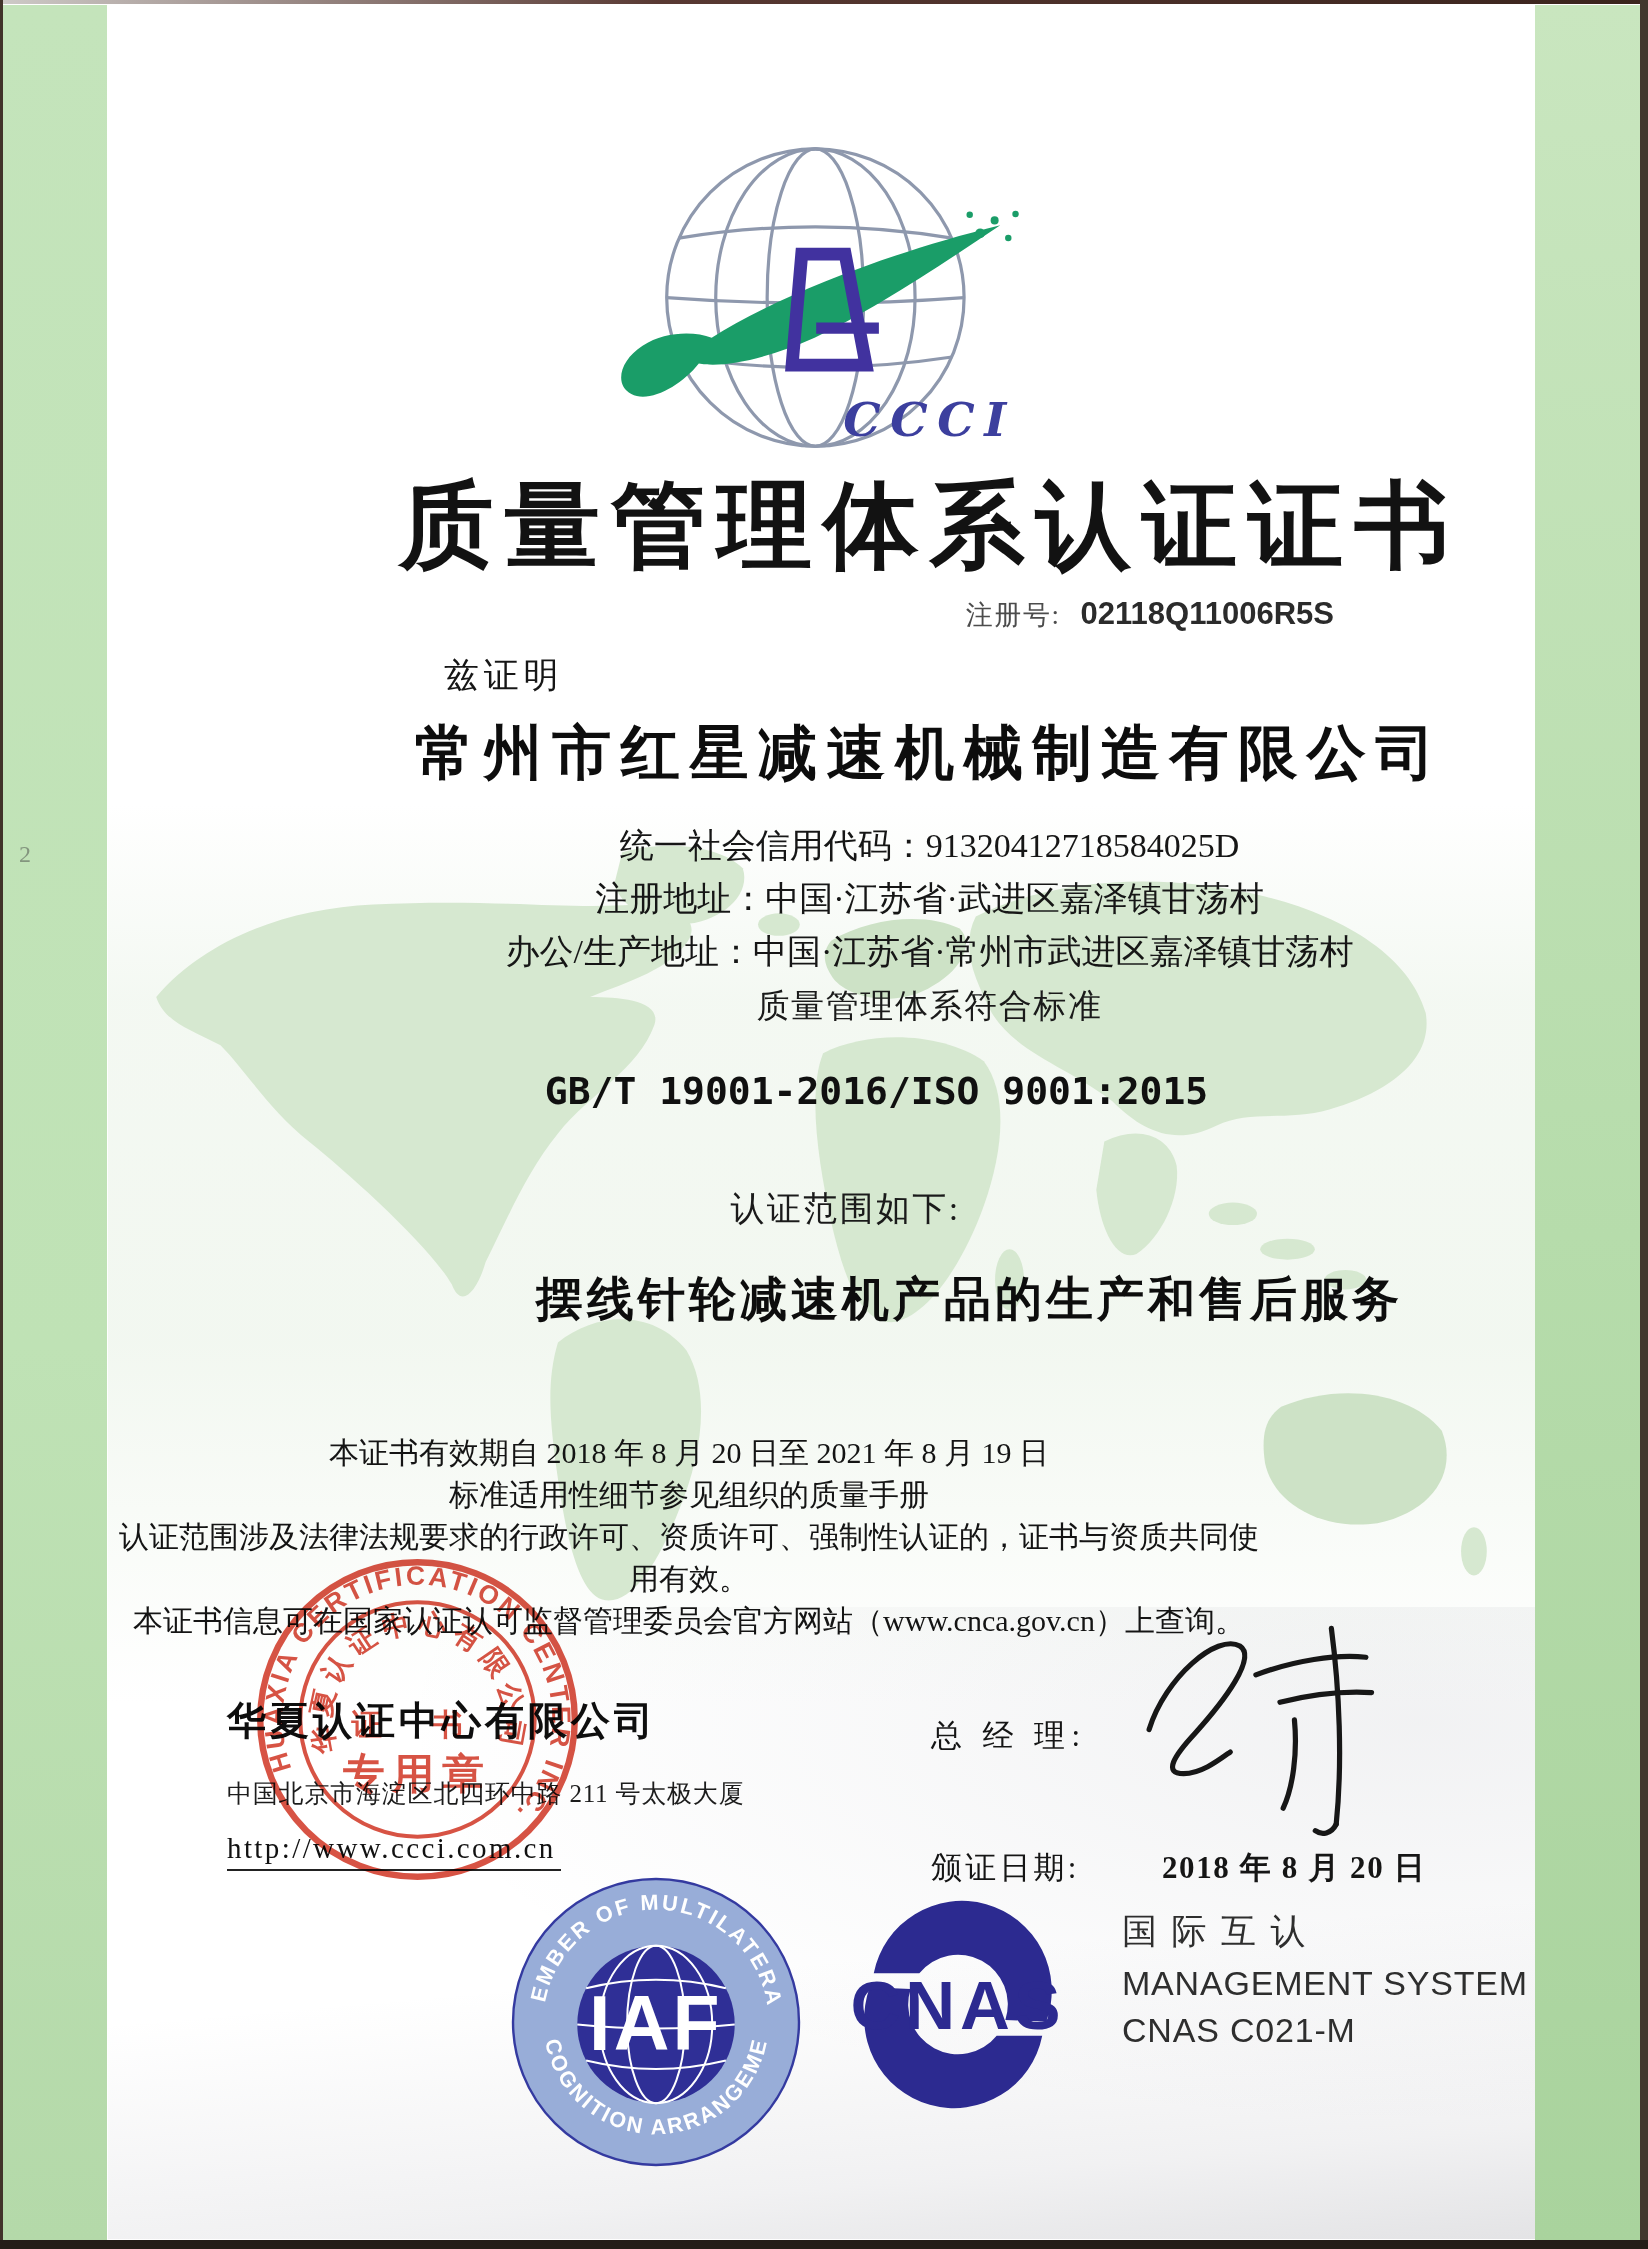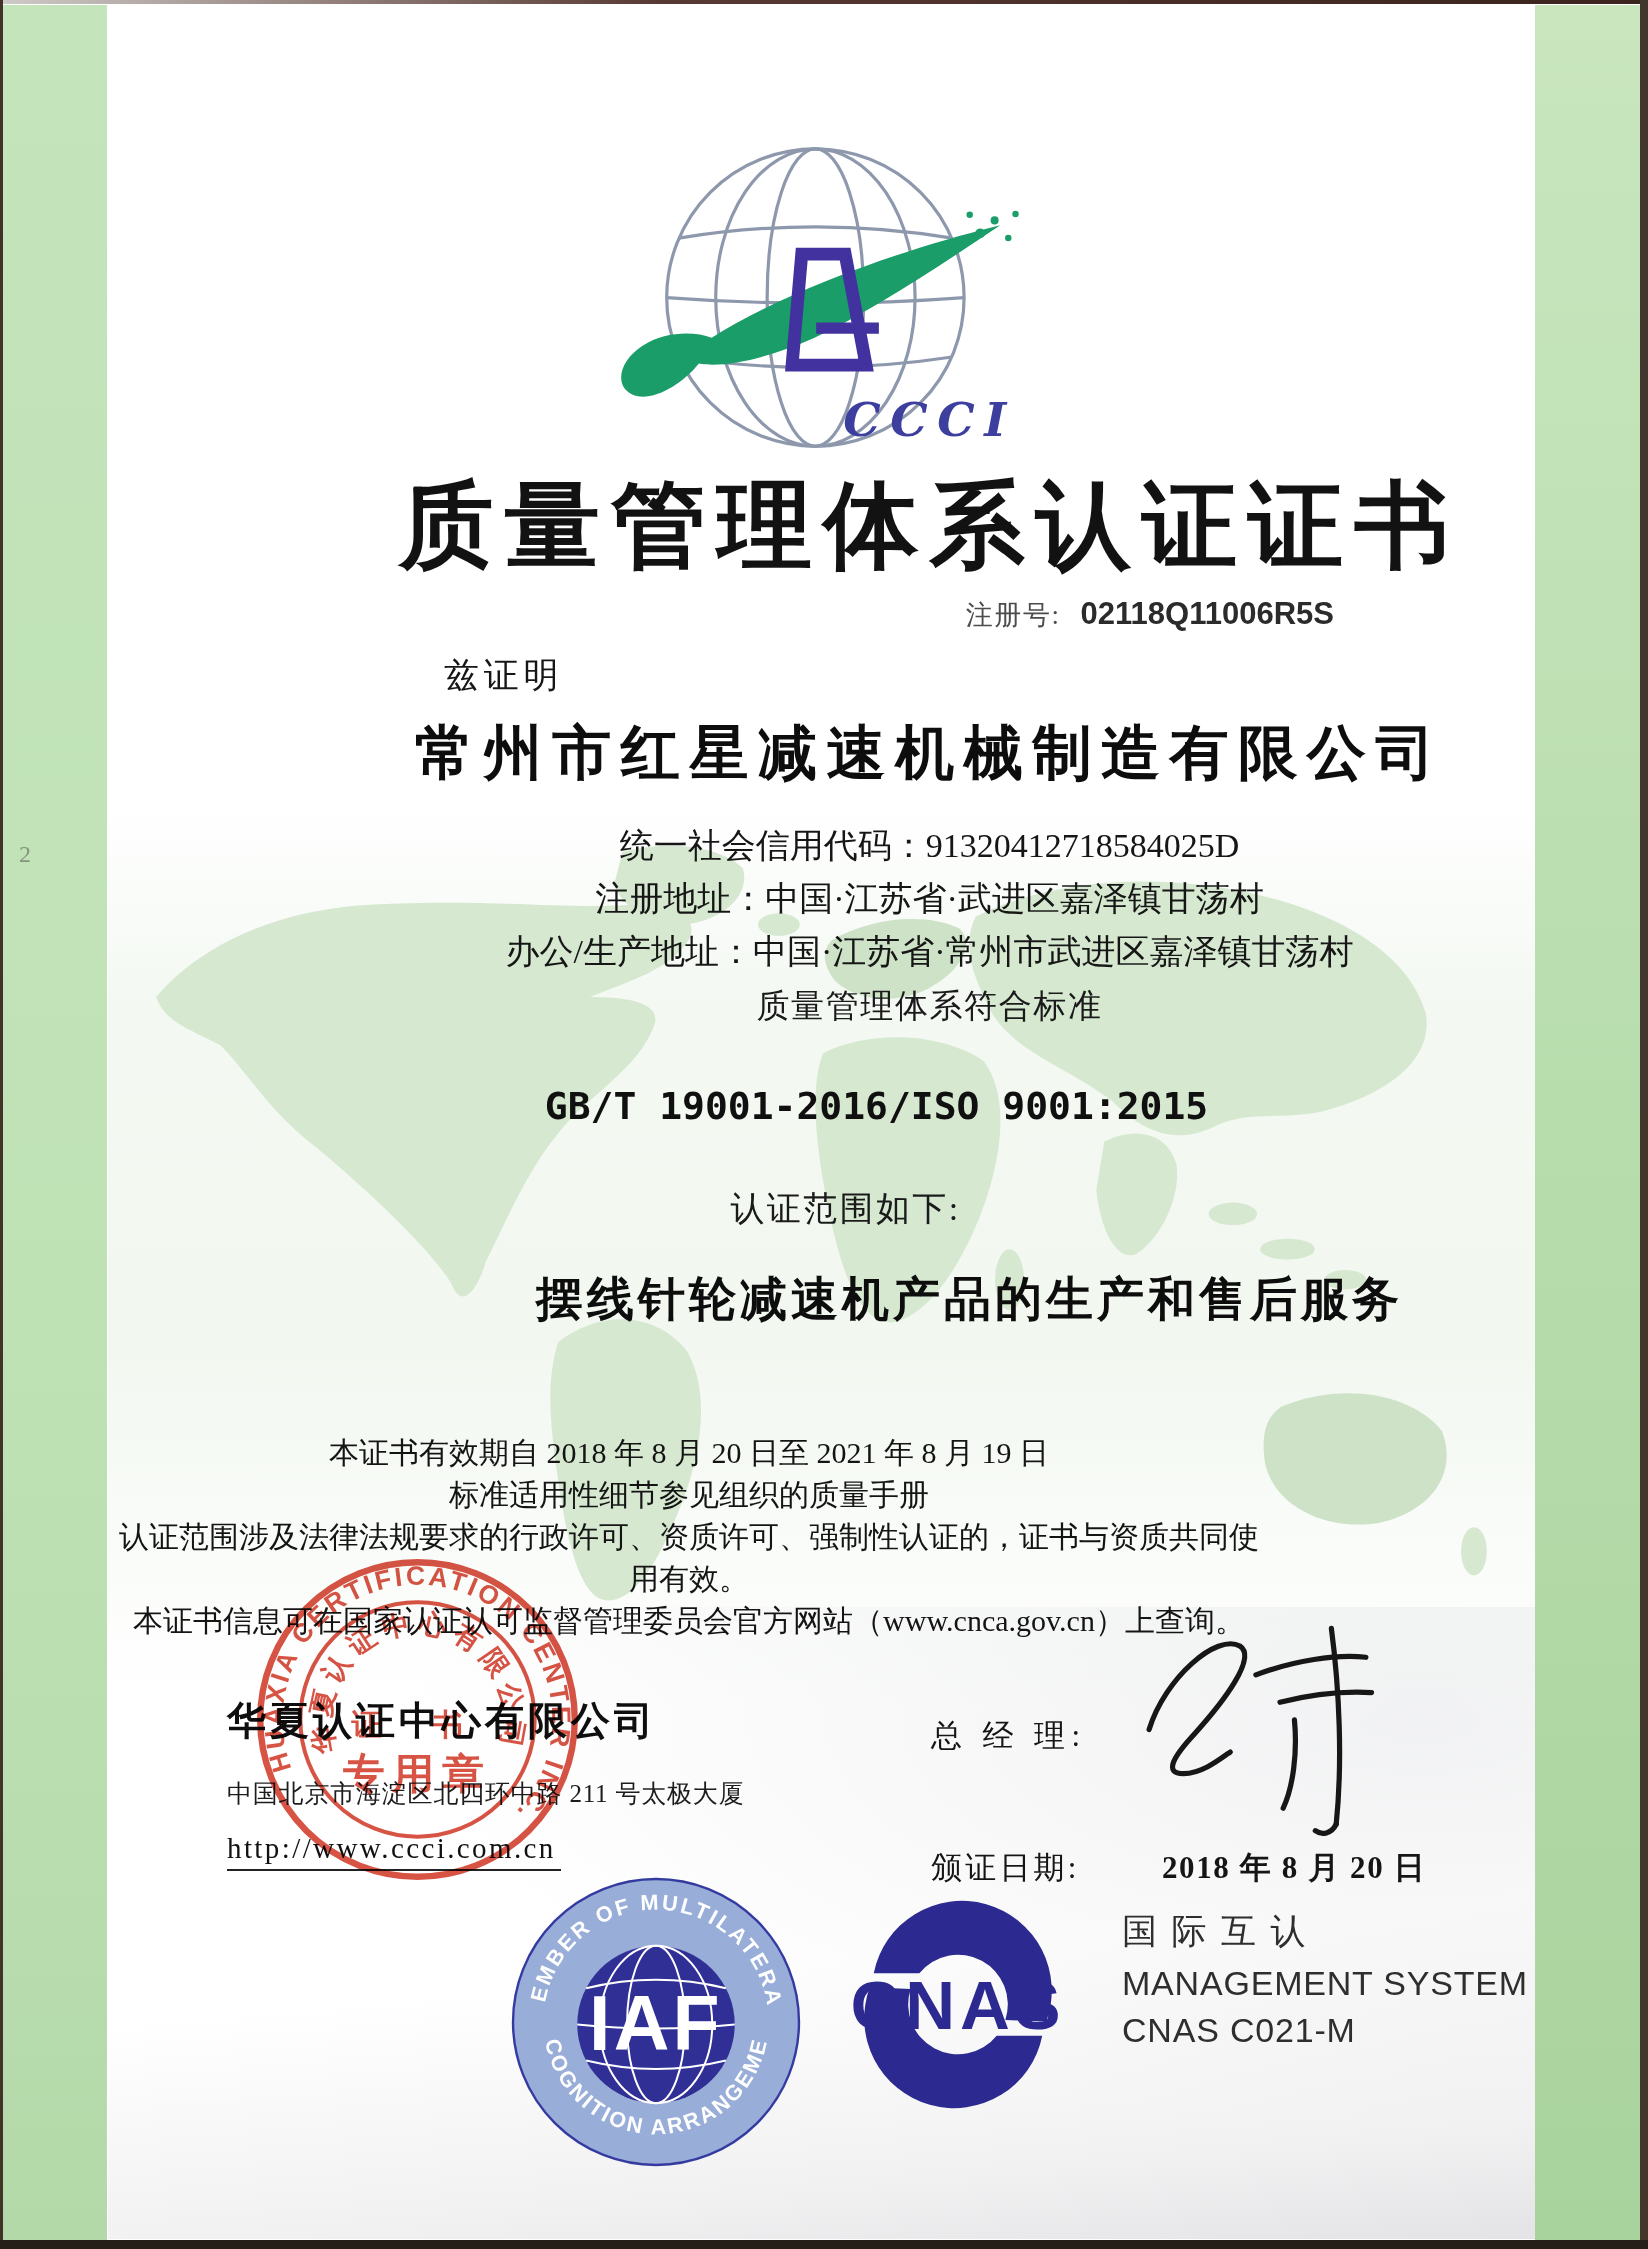--- a/index.html
+++ b/index.html
@@ -31,21 +31,21 @@
   .regno .num{font-size:31px;font-weight:700;color:#2b2b2b;font-family:"Liberation Sans","DejaVu Sans",sans-serif;margin-left:20px;}
   .certify{left:444px;top:652px;font-size:35px;letter-spacing:4.8px;color:#161616;}
   .company{top:714px;font-size:59px;font-weight:700;letter-spacing:9.6px;color:#0d0d0d;
            font-family:"Liberation Sans","DejaVu Sans",sans-serif;}
   .info{font-size:34px;color:#161616;}
   .credit{top:823px;}
   .addr1{top:876px;}
   .addr2{top:929px;}
   .stdintro{top:984px;font-size:33px;letter-spacing:1.6px;}
   .stdcode{top:1069px;left:162px;width:1429px;text-align:center;font-size:38px;font-weight:700;
-           font-family:"DejaVu Sans Mono","Liberation Mono",monospace;color:#101010;margin-top:15px;}
+           font-family:"DejaVu Sans Mono","Liberation Mono",monospace;color:#101010;}
   .scopeintro{top:1186px;left:132px;width:1427px;text-align:center;font-size:34px;letter-spacing:2.4px;}
   .scope{top:1268px;font-size:47px;font-weight:700;letter-spacing:4px;color:#0d0d0d;
          font-family:"Liberation Sans","DejaVu Sans",sans-serif;padding-left:40px;}
   .validity{left:108px;top:1432px;width:1162px;text-align:center;font-size:30px;line-height:42px;color:#141414;}
   .issuer-name{left:227px;top:1694px;font-size:39px;font-weight:700;letter-spacing:4px;color:#0e0e0e;
                font-family:"Liberation Sans","DejaVu Sans",sans-serif;}
   .issuer-addr{left:227px;top:1777px;font-size:25px;letter-spacing:0.8px;color:#1c1c1c;}
   .issuer-url{left:227px;top:1832px;font-size:29px;letter-spacing:2.4px;color:#111;border-bottom:2.4px solid #222;padding:0 4.8px 4px 0;}
   .gm-label{left:931px;top:1715px;font-size:31px;letter-spacing:6.4px;color:#151515;}
   .issue-label{left:931px;top:1847px;font-size:31px;letter-spacing:3.2px;color:#151515;}

